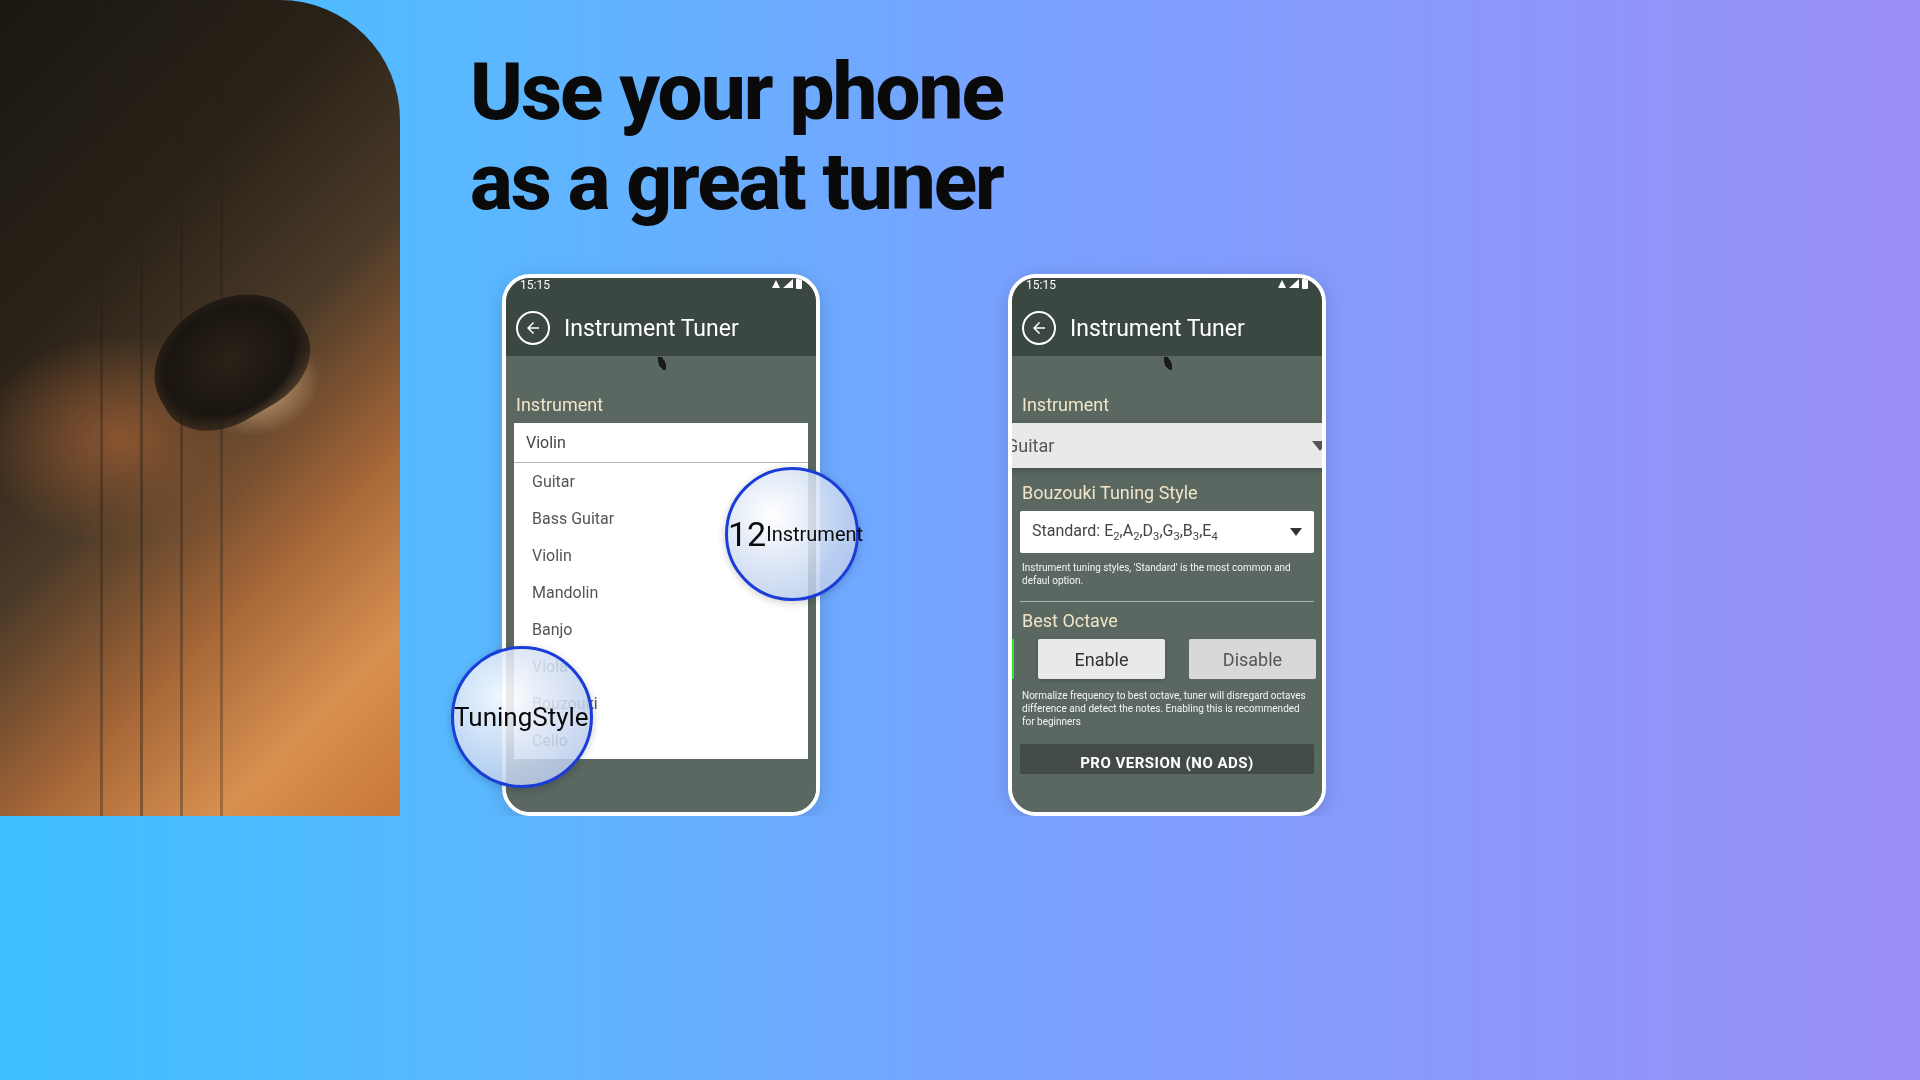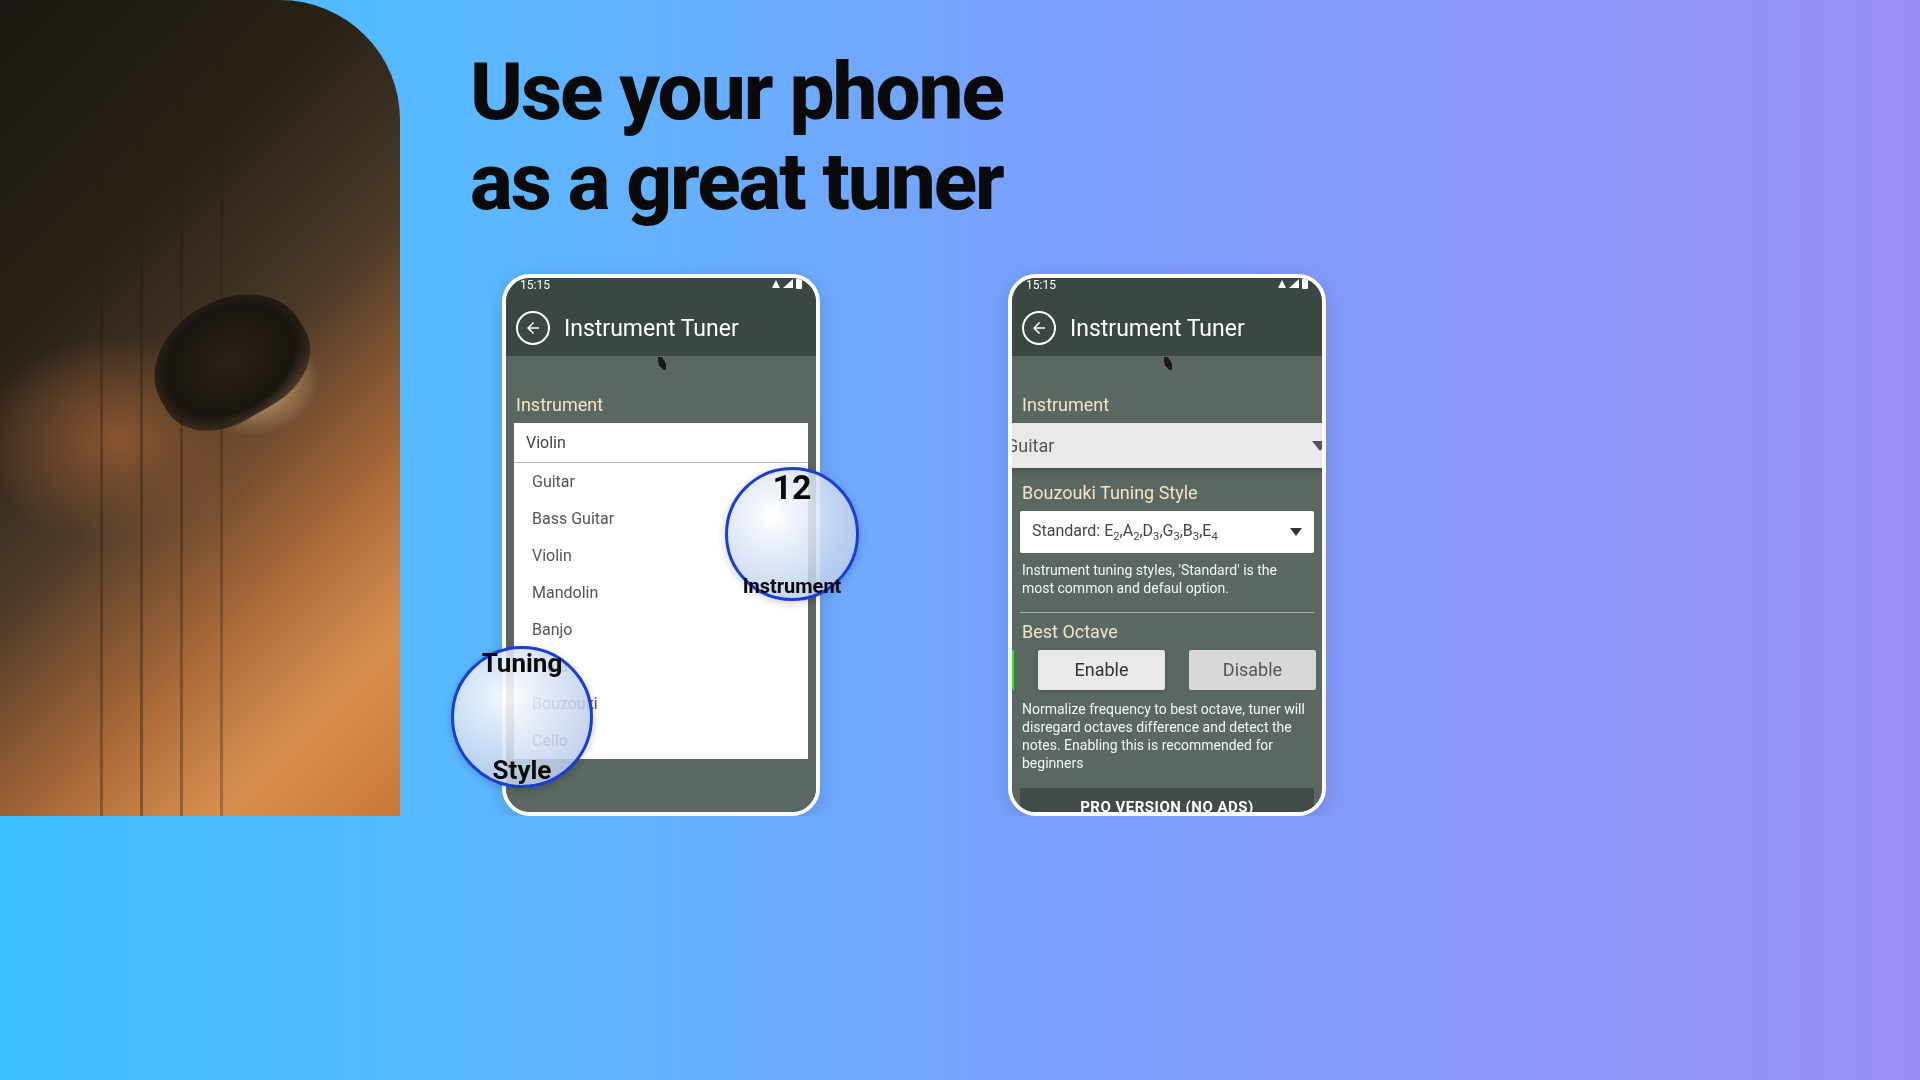--- a/index.html
+++ b/index.html
@@ -213,21 +213,21 @@
   justify-content: space-between;
   align-items: center;
   cursor: pointer;
   border-radius: 2px;
   margin-bottom: 6px;
 }
 .tuning-select .caret-down { border-top-color: #333; }
 .tuning-notes sub { font-size: 0.7em; }
 
 .desc-text {
-  font-size: 14px;
+  font-size: 10px;
   color: #f5f5f5;
   line-height: 1.3;
   padding: 2px 2px 10px;
 }
 .hr {
   height: 1px;
   background: rgba(255,255,255,0.5);
   margin: 4px 0 8px;
 }
 
@@ -274,25 +274,25 @@
   border-radius: 2px;
 }
 
 
 .bubble {
   position: absolute;
   border-radius: 50%;
   border: 3px solid #1a3dd8;
   background: radial-gradient(circle at 35% 35%, rgba(255,255,255,0.9) 0%, rgba(200,215,240,0.85) 60%, rgba(170,190,230,0.9) 100%);
   display: flex;
-  flex-direction: column;
+  flex-direction: row;
   align-items: center;
-  justify-content: space-between;
+  justify-content: flex-start;
   color: #0a0a0a;
-  font-weight: 700;
+  font-weight: 400;
   box-shadow: 0 2px 8px rgba(0,0,0,0.2);
   text-align: center;
 }
 .bubble.b1 {
   left: 725px; top: 467px;
   width: 134px; height: 134px;
 }
 .bubble.b1 .num { font-size: 34px; line-height: 1; }
 .bubble.b1 .lbl { font-size: 20px; }
 .bubble.b2 {

